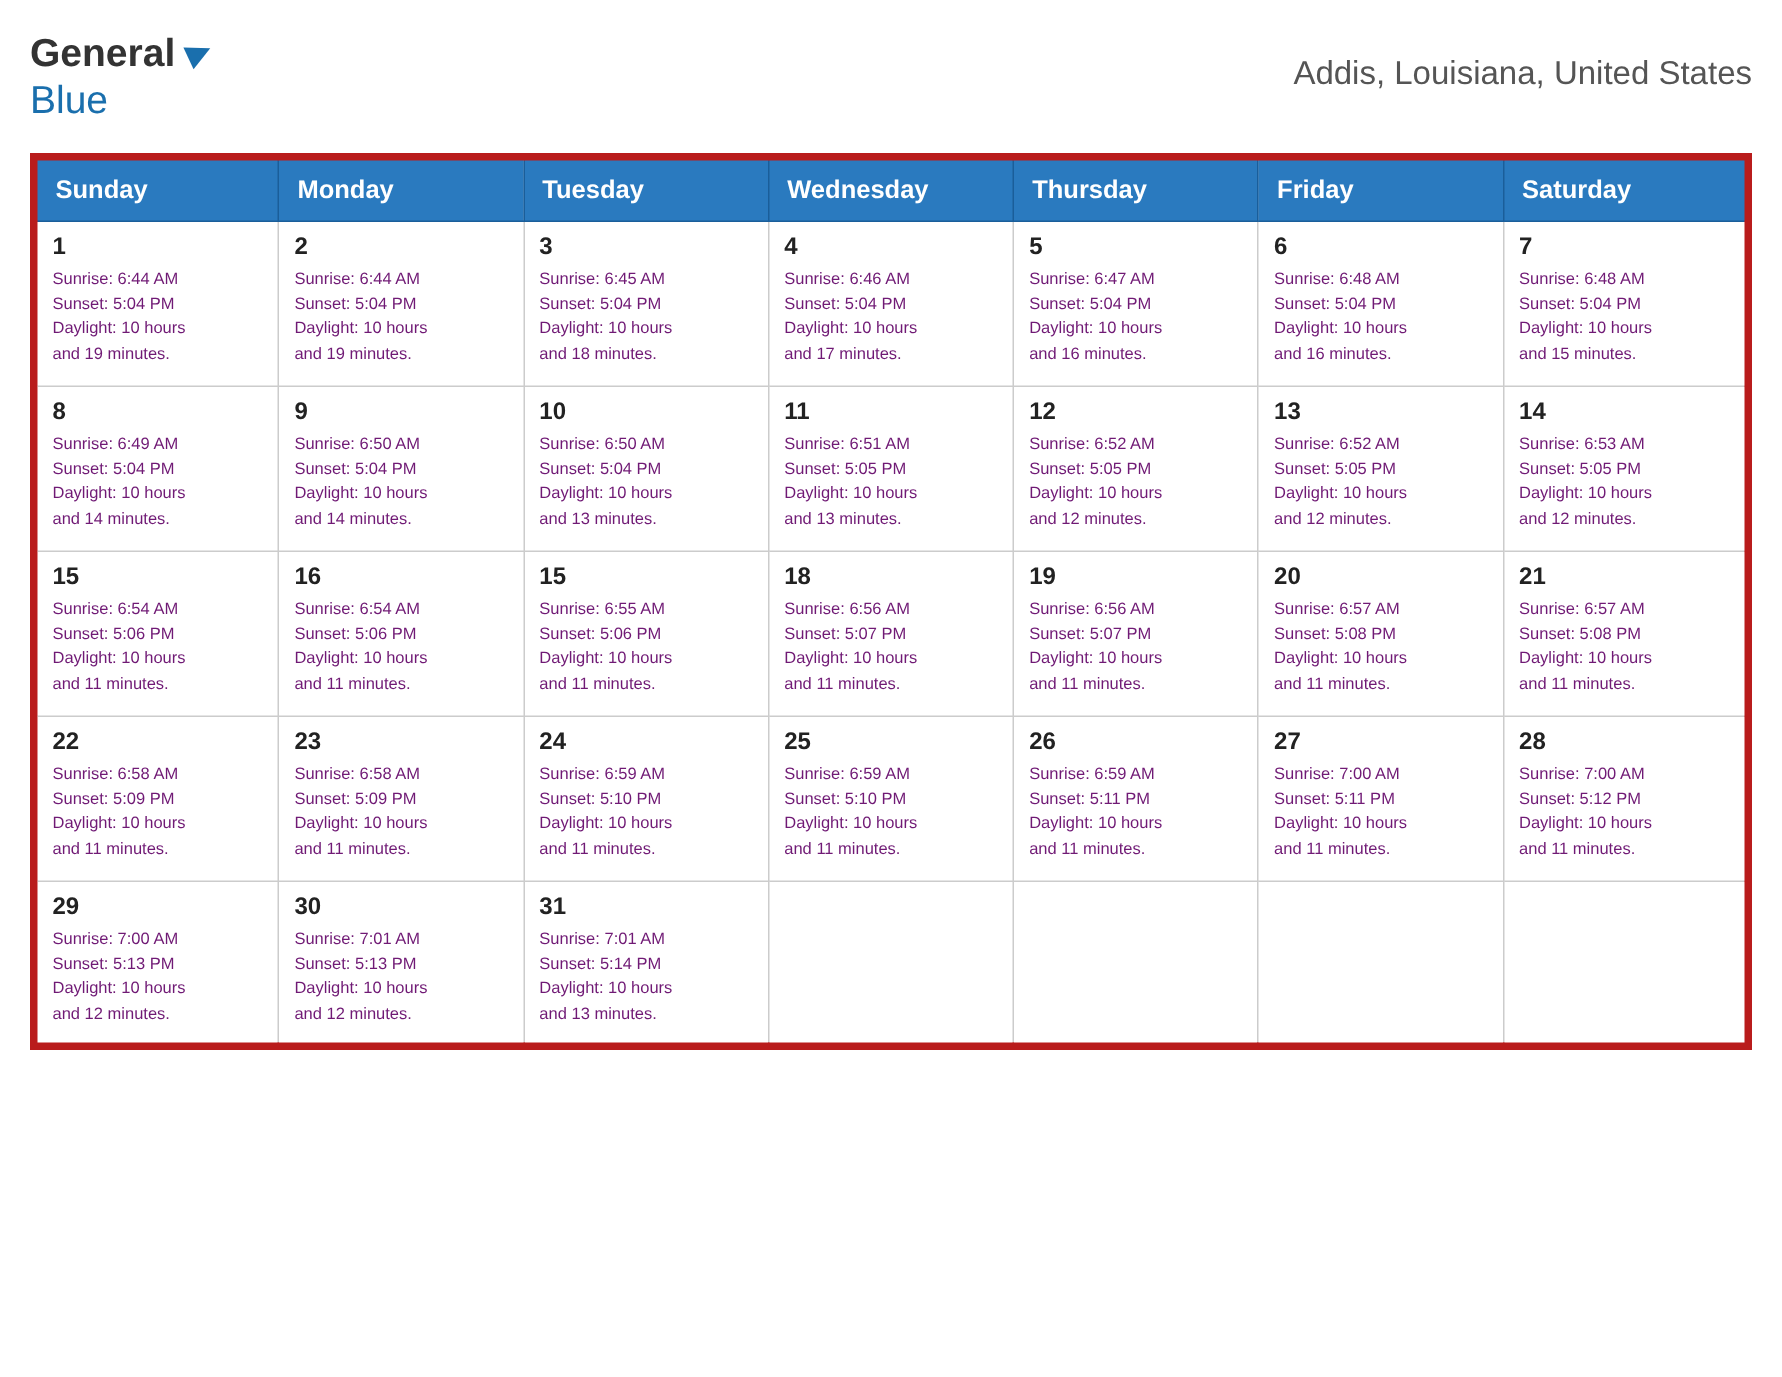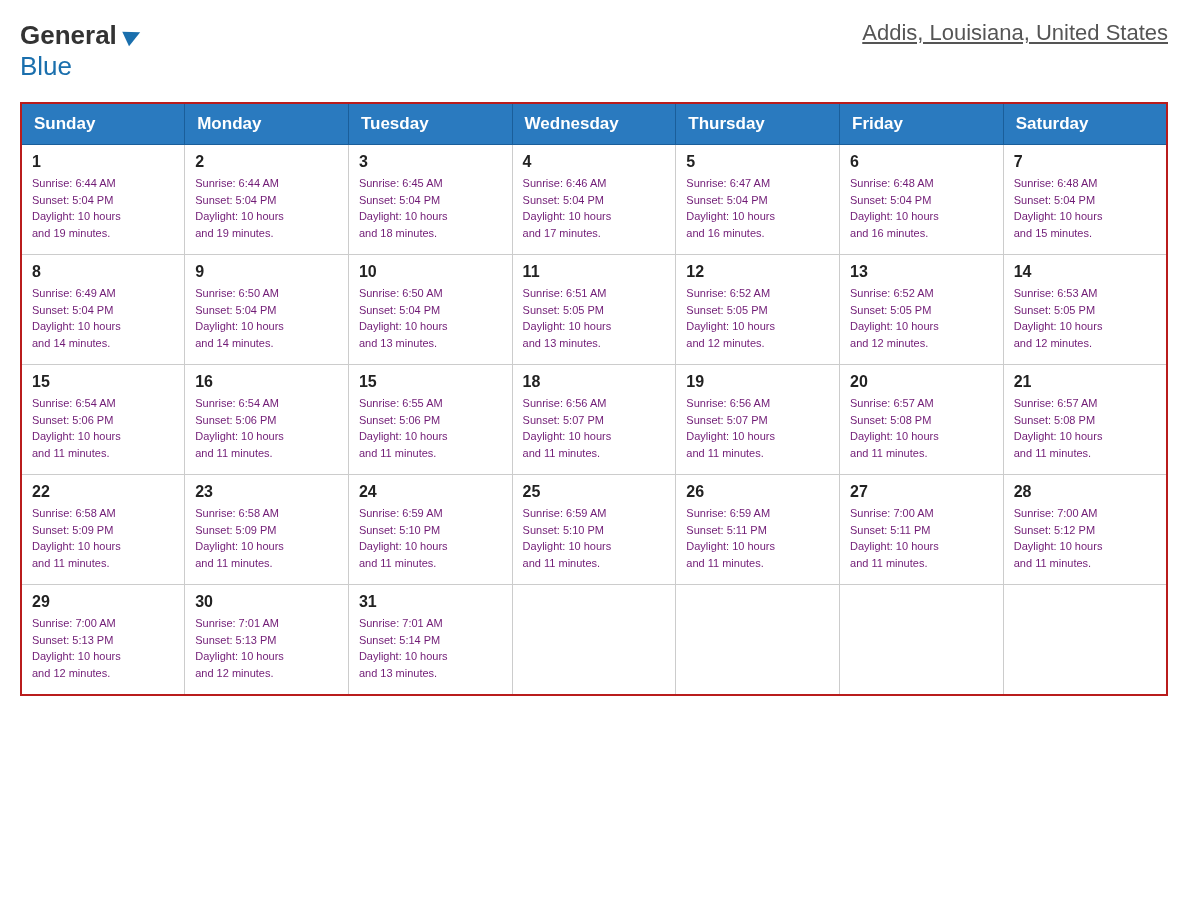--- a/index.html
+++ b/index.html
@@ -26,27 +26,26 @@
     }
     .month-title {
       font-size: 52px;
       font-weight: bold;
       color: #222;
       line-height: 1.1;
     }
     .location {
       font-size: 22px;
       color: #555;
-      margin-top: 0;
-      text-decoration: underline;
+      margin-top: 16px;
     }
     .calendar-table {
       width: 100%;
       border-collapse: collapse;
-      border: 2px solid #b91c1c;
+      border: 5px solid #b91c1c;
     }
     .calendar-table th {
       background-color: #2a7abf;
       color: #fff;
       font-size: 17px;
       font-weight: bold;
       padding: 10px 12px;
       text-align: left;
       border: 1px solid #1a5e9a;
     }

